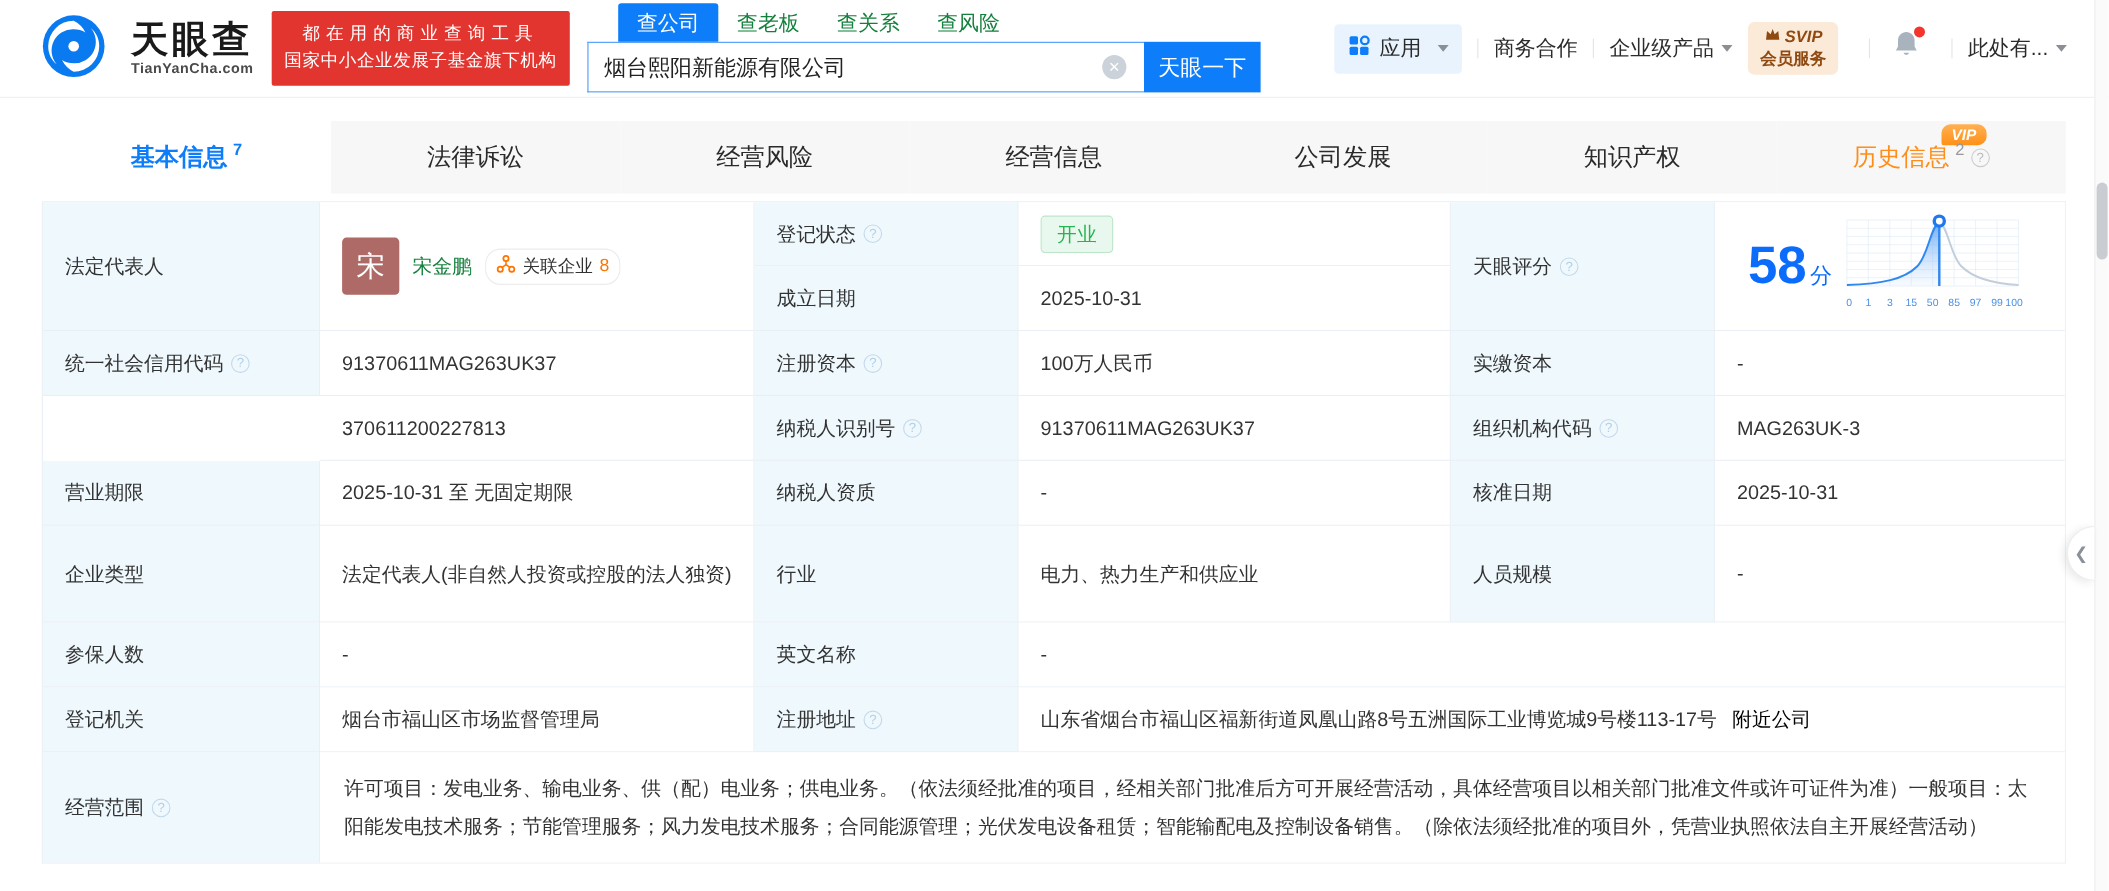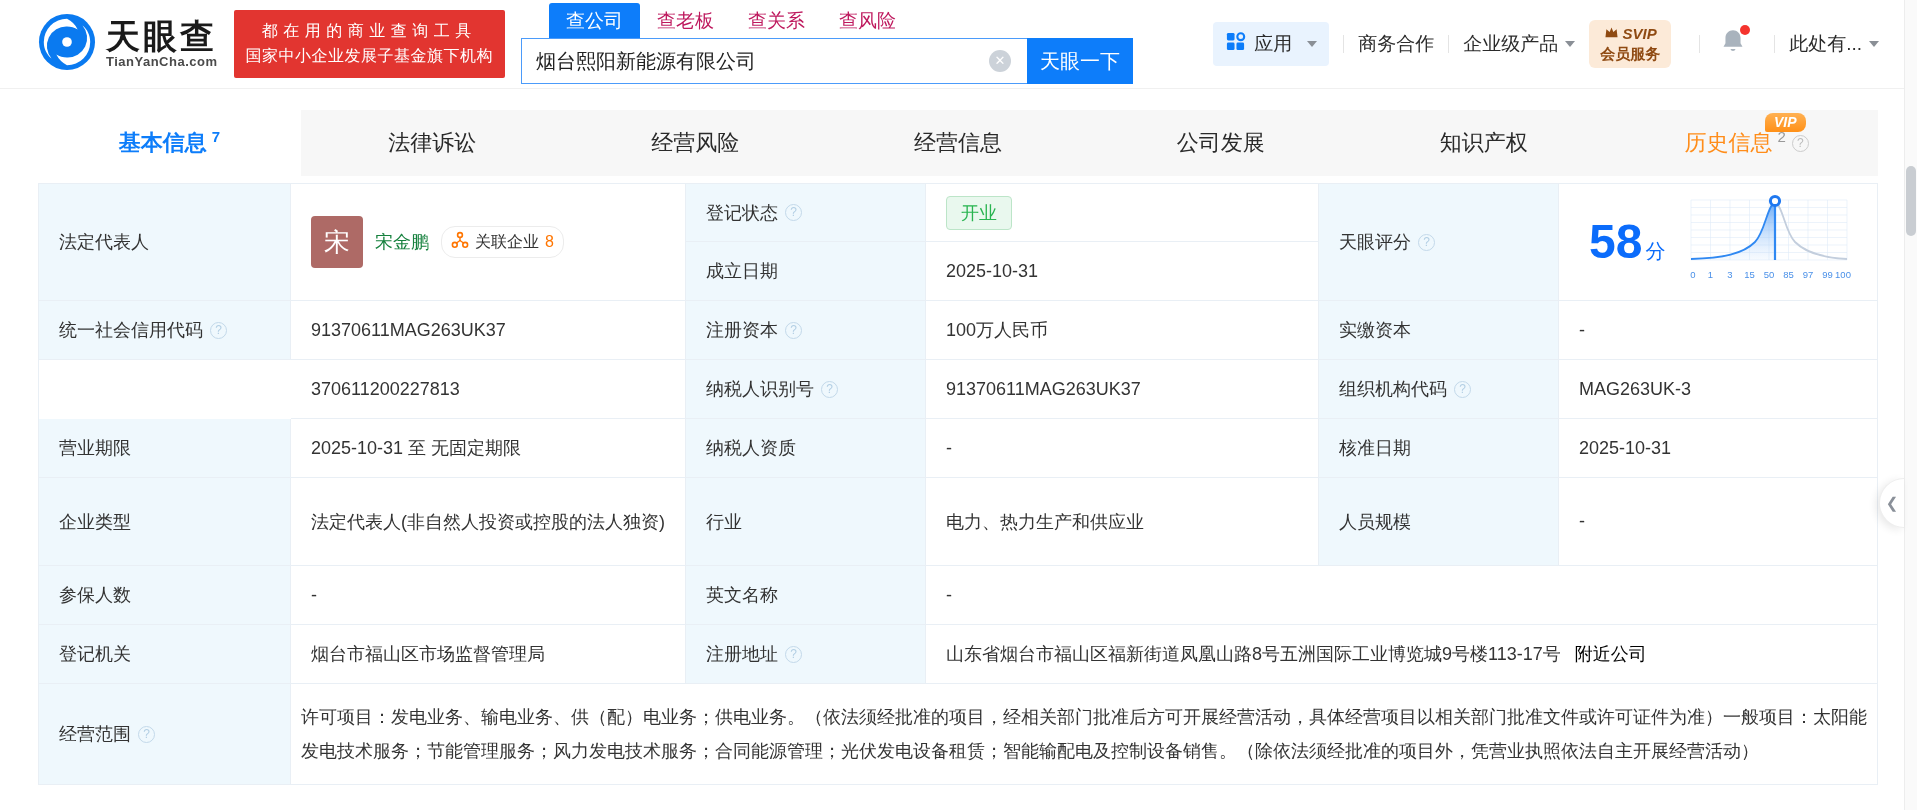--- a/index.html
+++ b/index.html
@@ -3,31 +3,31 @@
 <meta charset="utf-8">
 <style>
   * { margin:0; padding:0; box-sizing:border-box; }
   html,body { width:1917px; height:810px; overflow:hidden; background:#fff;
     font-family:"Liberation Sans","DejaVu Sans",sans-serif; color:#333; }
   body { position:relative; }
 
   
   .header { position:absolute; top:0; left:0; right:0; height:89px;
     border-bottom:1px solid #f0f0f0; display:flex; align-items:center; padding:0 38px; }
-  .logo { display:flex; align-items:center; gap:10px; flex:none; }
+  .logo { display:flex; align-items:center; gap:23px; flex:none; }
   .logo-text .brand { font-size:34px; font-weight:bold; color:#1a1a1a; letter-spacing:3px; line-height:1.05; }
   .logo-text .domain { font-size:13px; font-weight:bold; color:#4a4a4a; letter-spacing:.5px; }
   .banner { flex:none; margin-left:16px; background:#e23530; color:#fff; border-radius:2px;
     padding:9px 12px; text-align:center; }
   .banner .l1 { font-size:16px; letter-spacing:5.5px; line-height:1.55; }
   .banner .l2 { font-size:16px; letter-spacing:.5px; line-height:1.55; }
 
   .searchbox { flex:none; margin-left:16px; width:612px; }
   .stabs { display:flex; align-items:center; height:34px;padding-left:28px; }
-  .stab { font-size:19px; color:#be185d; padding:5px 17px 6px; cursor:pointer; }
+  .stab { font-size:19px; color:#15803d; padding:5px 17px 6px; cursor:pointer; }
   .stab.active { background:#0d7dfa; color:#fff; border-radius:3px 3px 0 0; }
   .srow { display:flex; position:relative; height:46px; }
   .sinput { flex:1; height:46px; border:1px solid #4b9bfa; border-right:none; outline:none;
     padding:0 46px 0 14px; font-size:20px; color:#222; font-family:inherit; background:#fff; }
   .clear { position:absolute; right:122px; top:12px; width:22px; height:22px; border-radius:50%;
     background:#ccd2d9; color:#fff; font-size:13px; line-height:22px; text-align:center; cursor:pointer; }
   .sbtn { width:106px; height:46px; background:#0d7dfa; color:#fff; font-size:20px; border:none;
     cursor:pointer; font-family:inherit; }
 
   .nav { margin-left:auto; display:flex; align-items:center; font-size:19px; color:#2b2b2b; }
@@ -59,36 +59,36 @@
   .q.gray { border-color:#ccc; color:#bbb; margin-left:6px; }
 
   
   .table { position:absolute; top:183px; left:38px; width:1840px; border:1px solid #e9eff5;
     display:grid; grid-template-columns:252px 395px 240px 393px 240px 1fr;
     grid-template-rows:58px 59px 59px 59px 59px 88px 59px 59px auto; background:#fff; }
   .cell { display:flex; align-items:center; padding:0 20px; font-size:18px;
     border-right:1px solid #e9eff5; border-bottom:1px solid #e9eff5; background:#fff; overflow:hidden; }
   .lbl { background:#eff8fd; }
   .wrap2 { line-height:30px; }
-  .scope { display:block; padding:16px 10px; line-height:34px; border-bottom:none; }
+  .scope { display:block; padding:16px 22px; line-height:34px; border-bottom:none; }
   .dash { color:#333; }
   .blue-link { color:#000000; cursor:pointer; }
   .addr-link { margin-left:14px; white-space:nowrap; }
 
   .avatar { width:52px; height:52px; border-radius:4px; background:#ae6a66; color:#fff; font-size:26px;
     display:flex; align-items:center; justify-content:center; flex:none; }
   .repname { color:#15803d; font-size:18px; margin:0 12px; cursor:pointer; }
   .relbadge { display:flex; align-items:center; gap:6px; border:1px solid #ececec; border-radius:14px;
     background:#fff; padding:4px 9px; font-size:16px; cursor:pointer; }
   .relbadge .n { color:#ff7500; }
 
   .status { background:#e9f8ee; border:1px solid #bce5c8; color:#28b450; font-size:18px;
     padding:4px 14px; border-radius:4px; }
 
-  .scorecell { padding:0 10px 0 30px; gap:18px; }
+  .scorecell { padding:0 10px 0 30px; gap:6px; }
   .scorenum { color:#0b6cfb; font-weight:bold; font-size:48px; line-height:1; }
   .scoreunit { color:#0b6cfb; font-size:20px; margin-left:3px; }
 
   
   .scrollbar { position:absolute; right:0; top:0; width:13px; height:810px; background:#fafafa; border-left:1px solid #ededed; }
   .thumb { position:absolute; top:166px; left:1px; width:10px; height:70px; background:#c9cdd2; border-radius:6px; cursor:pointer; }
   .collapse { position:absolute; right:13px; top:478px; width:25px; height:50px; background:#fff;
     border:1px solid #eee; border-right:none; border-radius:25px 0 0 25px;
     box-shadow:-3px 2px 8px rgba(0,0,0,.09); display:flex; align-items:center; justify-content:center;
     color:#8a9099; font-size:15px; cursor:pointer; }

